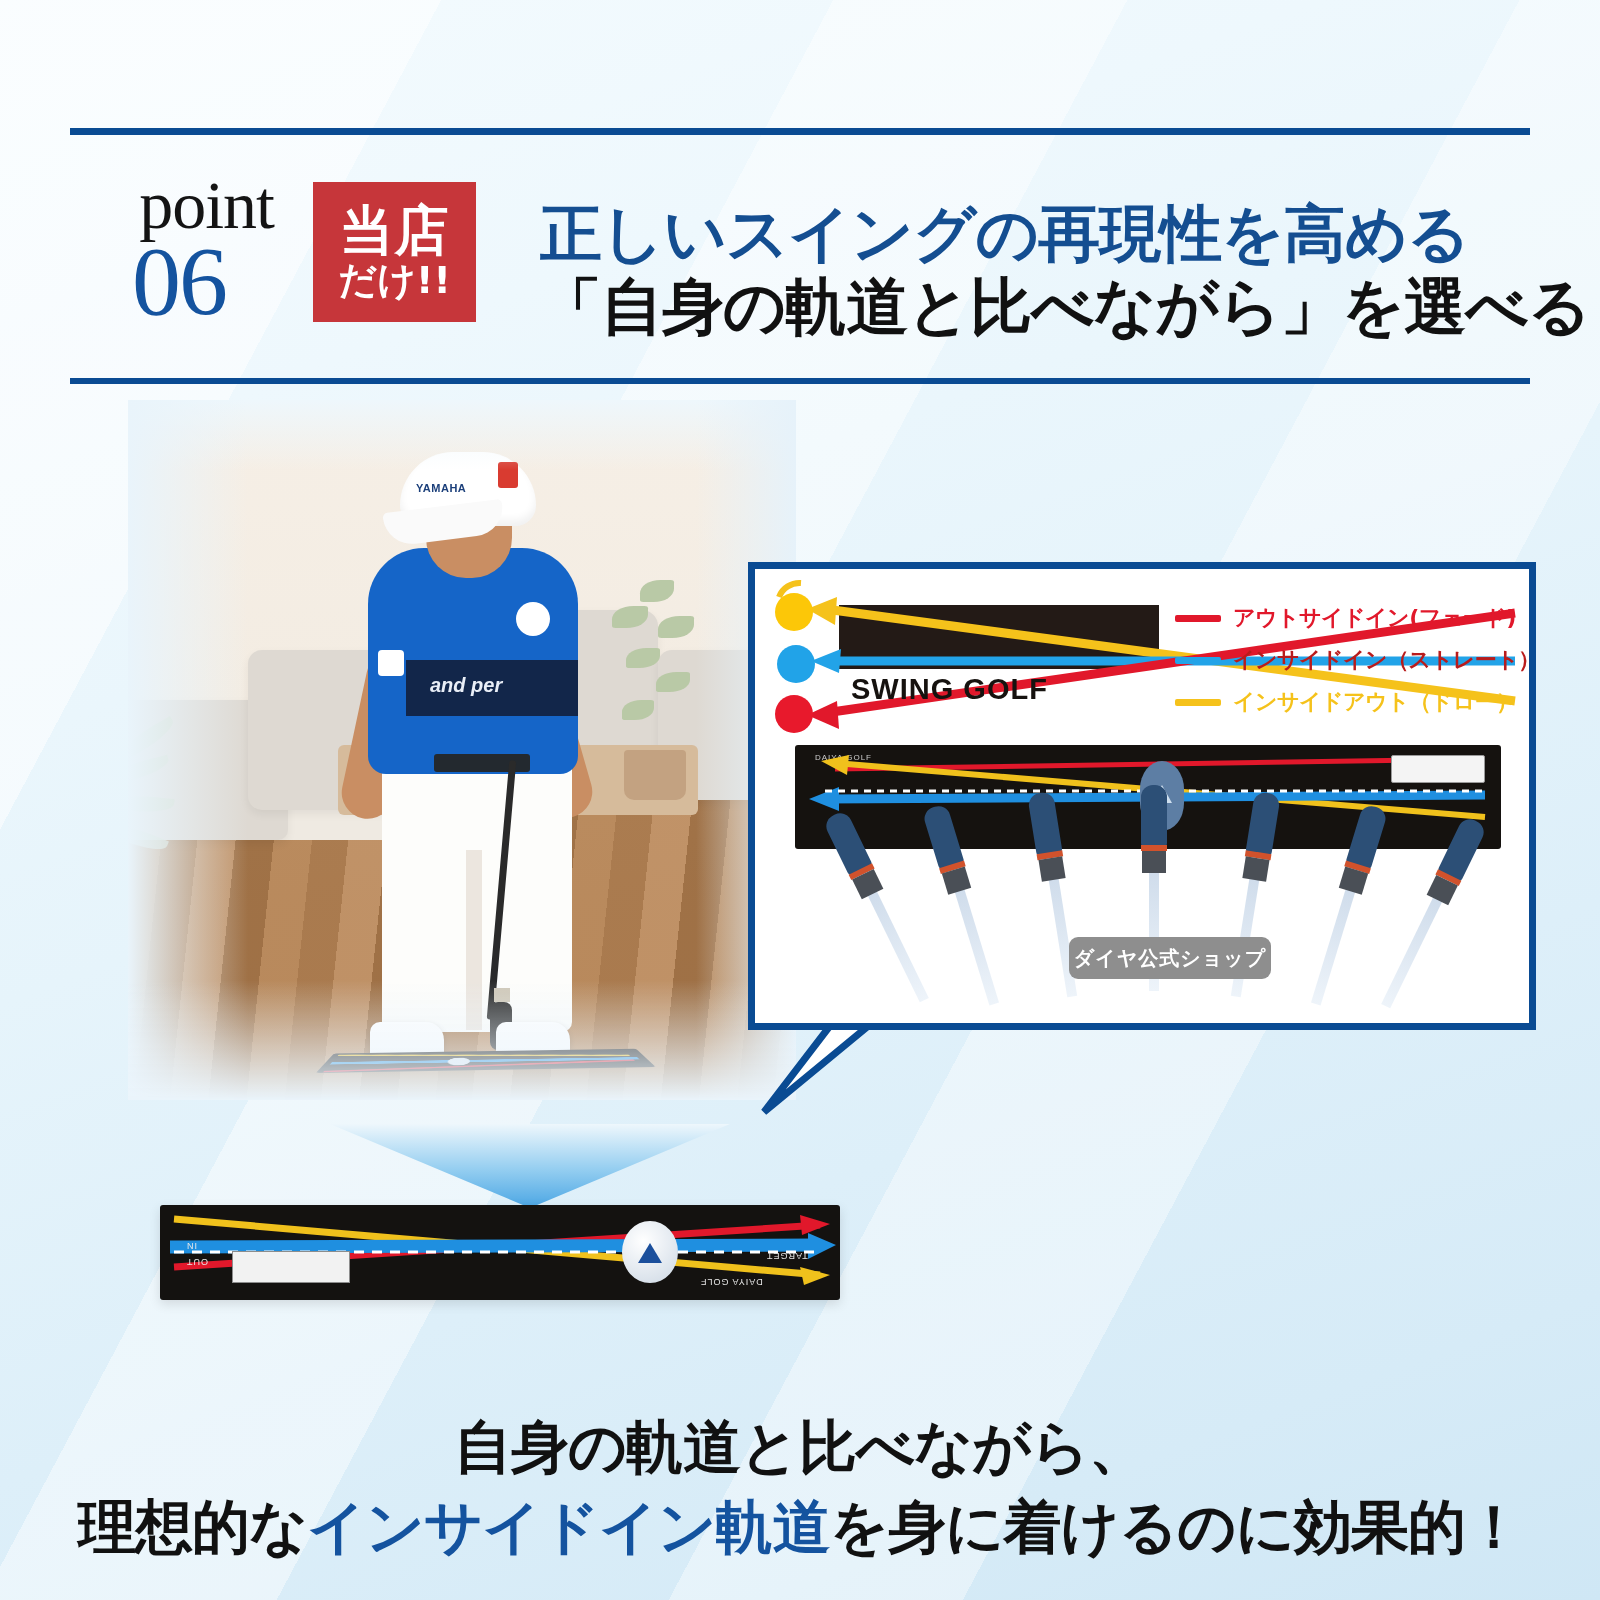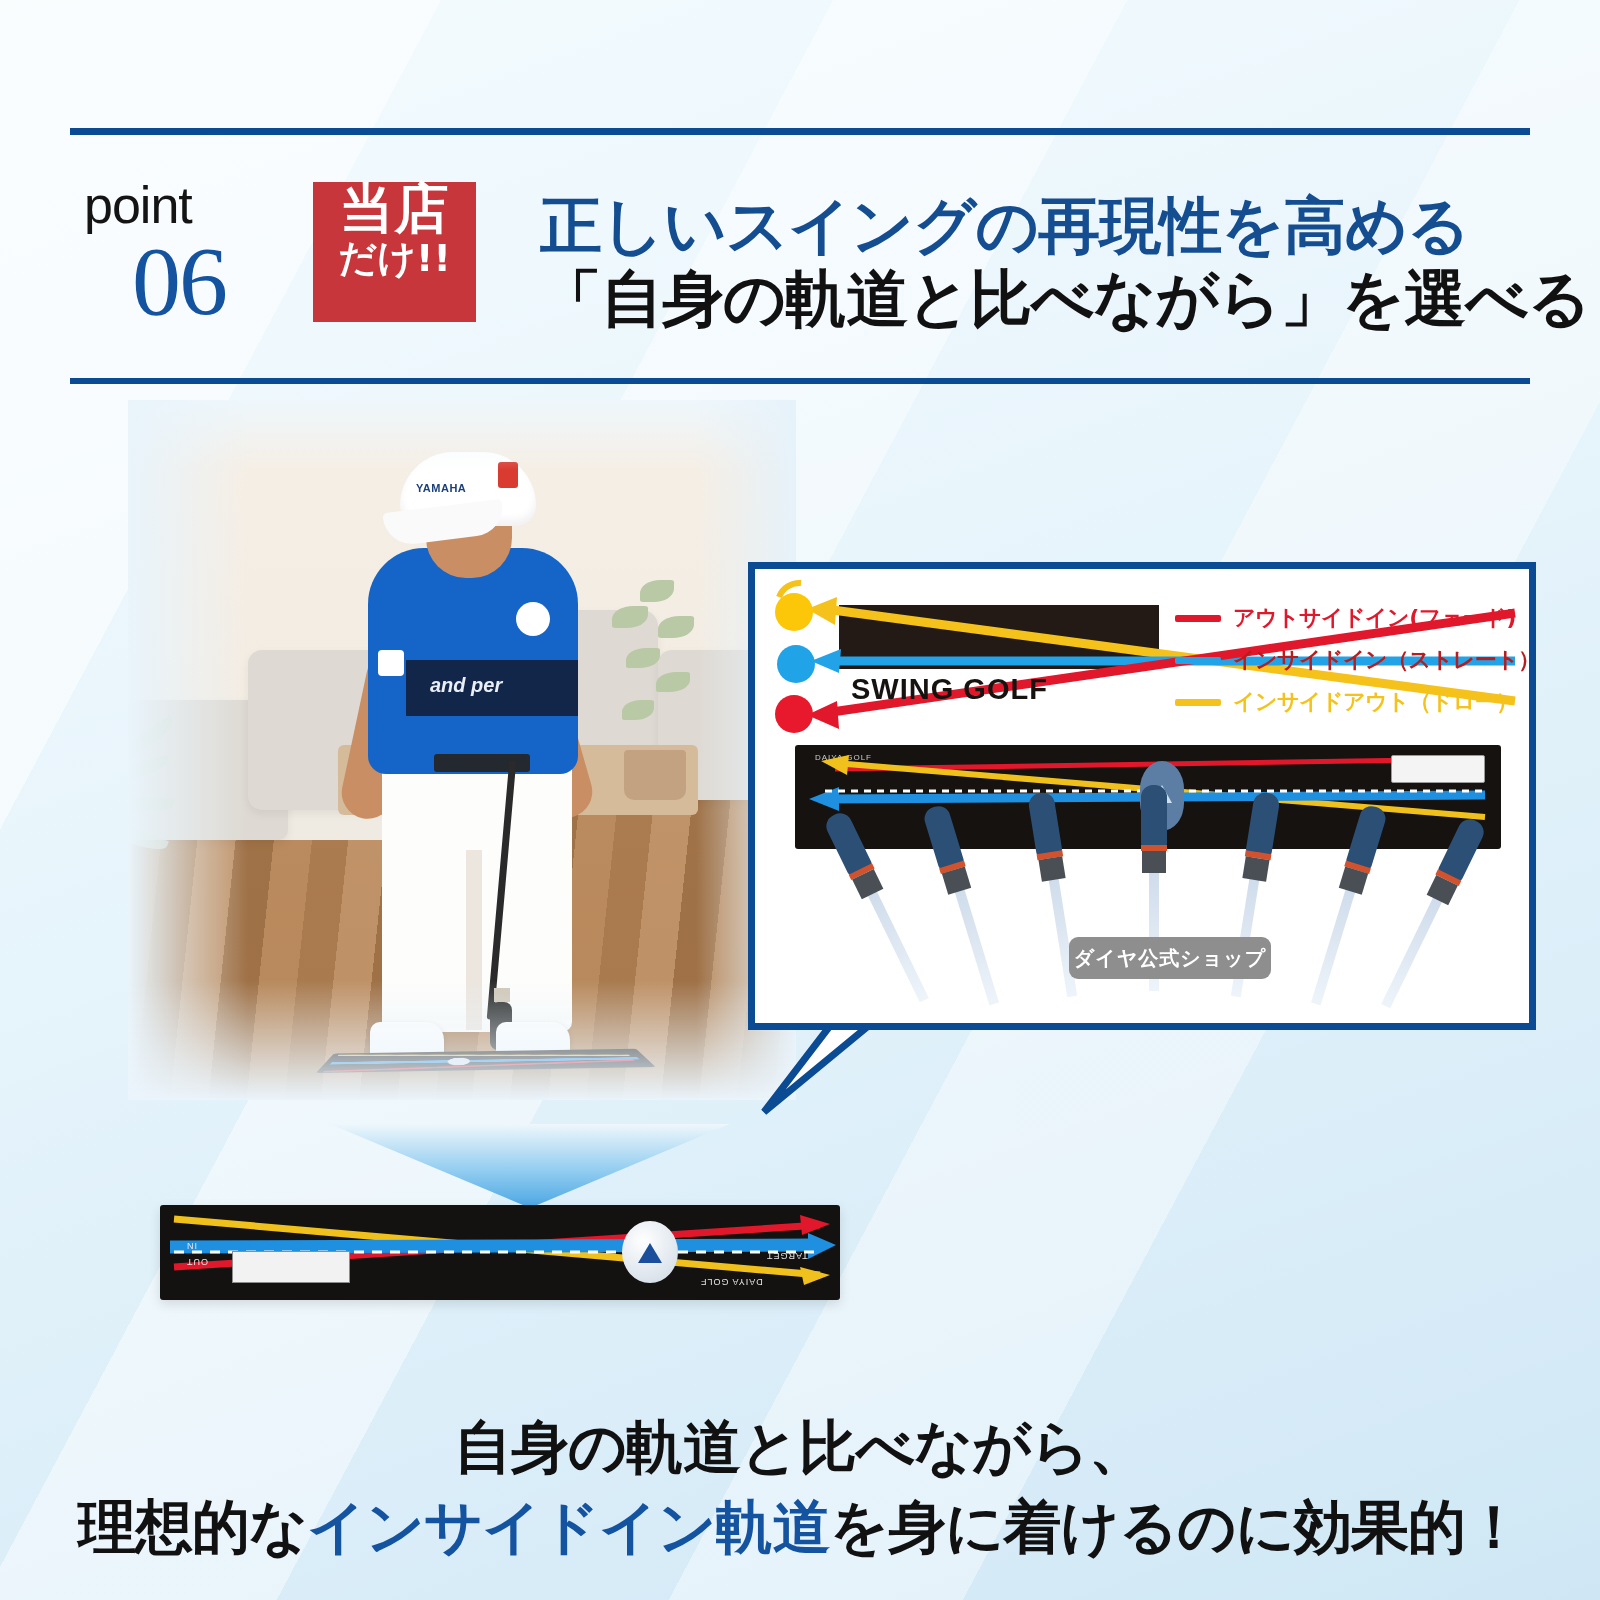--- a/index.html
+++ b/index.html
@@ -12,38 +12,38 @@
     position:relative;width:1600px;height:1600px;overflow:hidden;
     background:
       linear-gradient(118deg, rgba(255,255,255,.55) 0 18%, rgba(226,243,251,.0) 18% 34%, rgba(255,255,255,.45) 34% 46%, rgba(214,238,250,.0) 46% 62%, rgba(255,255,255,.40) 62% 74%, rgba(208,236,250,0) 74% 100%),
       linear-gradient(160deg,#f4fbfe 0%, #eef8fd 22%, #e6f4fb 46%, #ddeff9 68%, #d6ebf7 86%, #cfe7f5 100%);
   }
   
   .rule{position:absolute;left:70px;width:1460px;height:7px;background:#0a4b93;}
   .rule.top{top:128px;}
   .rule.bot{top:378px;height:6px;}
   .point-word{
-    position:absolute;left:84px;top:178px;width:190px;text-align:left;
-    font-size:52px;line-height:54px;color:#141414;font-family:Liberation Sans, sans-serif;
+    position:absolute;left:84px;top:178px;width:190px;text-align:right;
+    font-size:68px;line-height:54px;color:#141414;font-family:Liberation Serif, serif;
     letter-spacing:-1px;
   }
   .point-num{
     position:absolute;left:84px;top:232px;width:190px;text-align:center;
     font-size:98px;line-height:98px;color:#14539f;font-family:"Liberation Serif",serif;
     font-weight:400;letter-spacing:-2px;
   }
   .badge{
     position:absolute;left:313px;top:182px;width:163px;height:140px;background:#c6363a;
-    display:flex;flex-direction:column;align-items:center;
+    display:flex;flex-direction:column;align-items:center;justify-content:center;
   }
   .badge-l1{color:#fff;font-size:54px;line-height:54px;font-weight:700;
     font-family:"DejaVu Sans",sans-serif;letter-spacing:1px;}
   .badge-l2{color:#fff;font-size:38px;line-height:40px;font-weight:700;
     font-family:"DejaVu Sans",sans-serif;letter-spacing:0px;margin-top:2px;}
-  .htitle{position:absolute;left:540px;top:190px;width:1000px;}
+  .htitle{position:absolute;left:540px;top:198px;width:1000px;}
   .htitle .l1{font-size:62px;line-height:72px;color:#144e91;font-weight:700;
     font-family:"DejaVu Serif",serif;letter-spacing:-1px;white-space:nowrap;}
   .htitle .l2{font-size:62px;line-height:74px;color:#111;font-weight:700;
     font-family:"DejaVu Serif",serif;letter-spacing:-1px;white-space:nowrap;}
 
   
   .photo{position:absolute;left:128px;top:400px;width:668px;height:700px;overflow:hidden;}
   .photo .room{
     position:absolute;inset:0;
     background:

